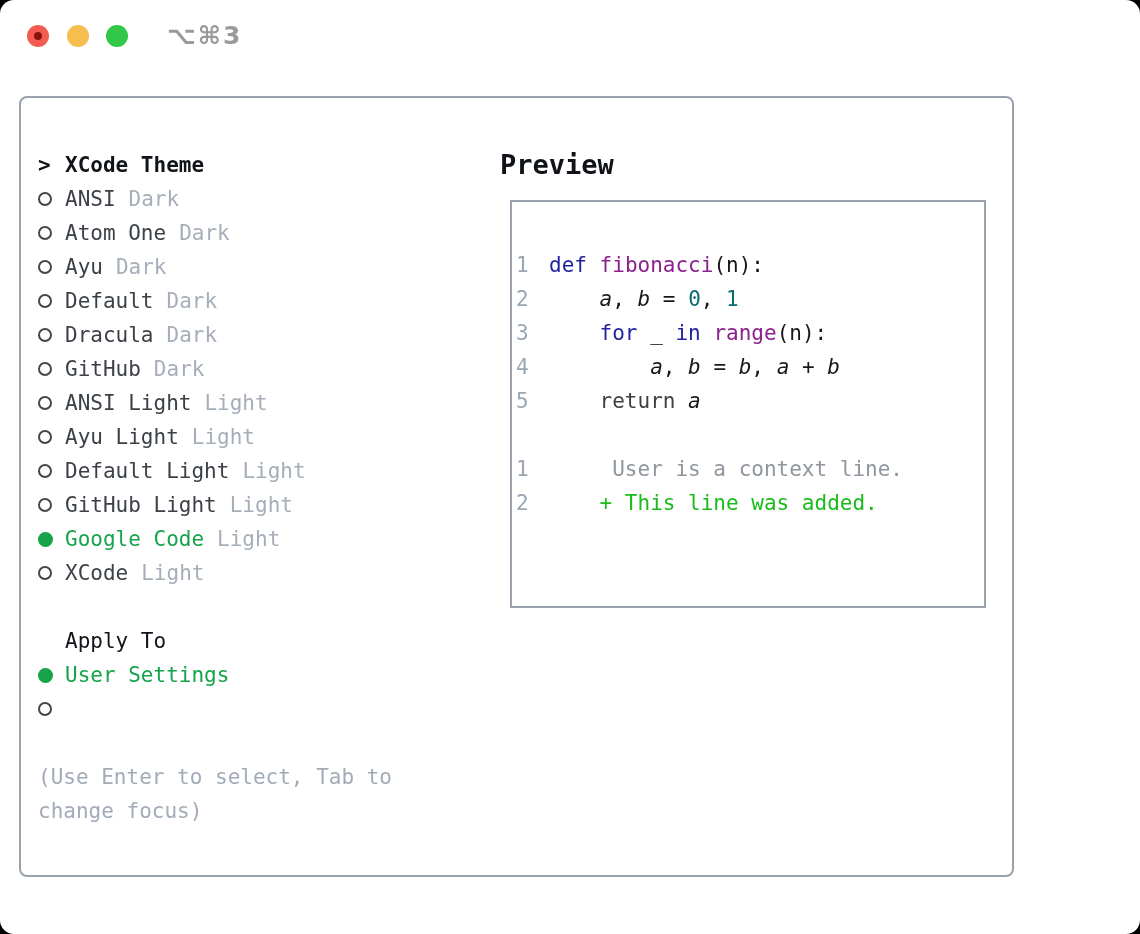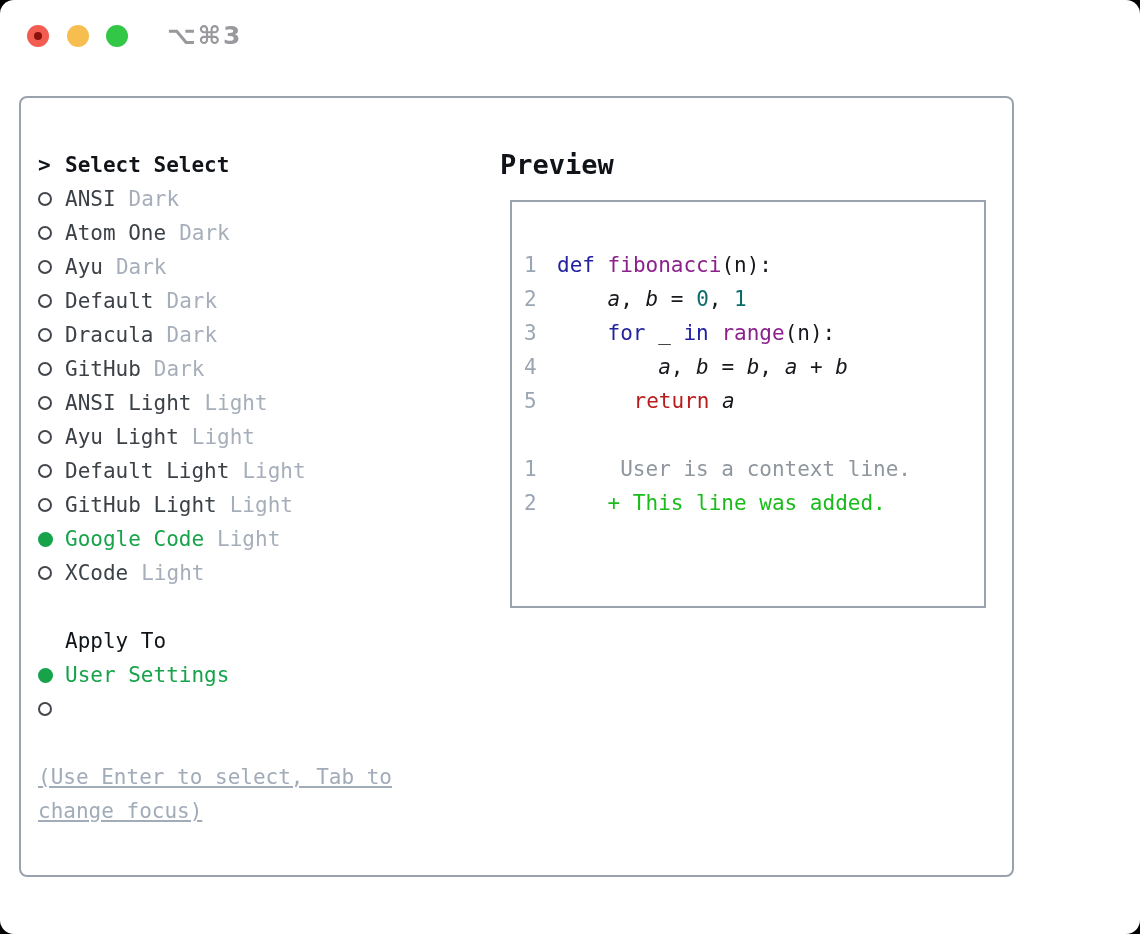--- a/index.html
+++ b/index.html
@@ -32,46 +32,46 @@
   .mcol { display: inline-flex; width: 27px; flex: none; align-items: center; }
   .marker { display: inline-block; width: 14px; height: 14px; box-sizing: border-box;
             border: 2px solid #43474d; border-radius: 50%; }
   .marker.sel { width: 15px; height: 15px; border: none; background: var(--green); }
   .promptchar { display: inline-block; width: 27px; font-weight: bold; color: var(--header); }
   .hdr { font-weight: bold; color: var(--header); }
   .apply-hdr { color: var(--header); }
   .iname { color: var(--name); }
   .iname.green { color: var(--green); text-align: right; }
   .tag { color: var(--tag); margin-left: 13px; }
-  .hint { color: var(--hint); text-decoration: underline; }
+  .hint { color: var(--hint); }
 
   
   .preview-label { position: absolute; left: 479px; top: 50px; height: 34px; line-height: 34px;
                    font-size: 27px; font-weight: bold; color: var(--header); }
   .preview-box { position: absolute; left: 489px; top: 102px; width: 476px; height: 408px;
                  box-sizing: border-box; border: 2px solid var(--border); background: #fff; }
-  .code { position: absolute; left: 12px; top: 46px; font-size: 21px; }
+  .code { position: absolute; left: 4px; top: 46px; font-size: 21px; }
   .code-line { height: 34px; line-height: 34px; white-space: pre; }
   .linenum { display: inline-block; width: 33px; }
 </style>
 </head>
 <body style="--green: #16a34a; --name: #3c4147; --tag: #a6aeba; --hint: #a2abb8; --header: #101419; --border: #9aa3ad; --tl-red: #f25c51; --tl-yellow: #f6be4e; --tl-green: #33c748; --shortcut: #98999d;">
 
 <div class="titlebar">
   <span class="dot red"></span>
   <span class="dot yellow"></span>
   <span class="dot green"></span>
   <span class="shortcut">⌥⌘3</span>
 </div>
 
 <div class="panel">
   <div class="left-col">
     <div class="row">
       <span class="promptchar">&gt;</span>
-      <span class="hdr">Select Select</span>
+      <span class="hdr">XCode Theme</span>
     </div>
     <div id="theme-list">
         <div class="row"><span class="mcol"><span class="marker"></span></span><span class="iname">ANSI</span><span class="tag">Dark</span></div>
         <div class="row"><span class="mcol"><span class="marker"></span></span><span class="iname">Atom One</span><span class="tag">Dark</span></div>
         <div class="row"><span class="mcol"><span class="marker"></span></span><span class="iname">Ayu</span><span class="tag">Dark</span></div>
         <div class="row"><span class="mcol"><span class="marker"></span></span><span class="iname">Default</span><span class="tag">Dark</span></div>
         <div class="row"><span class="mcol"><span class="marker"></span></span><span class="iname">Dracula</span><span class="tag">Dark</span></div>
         <div class="row"><span class="mcol"><span class="marker"></span></span><span class="iname">GitHub</span><span class="tag">Dark</span></div>
         <div class="row"><span class="mcol"><span class="marker"></span></span><span class="iname">ANSI Light</span><span class="tag">Light</span></div>
         <div class="row"><span class="mcol"><span class="marker"></span></span><span class="iname">Ayu Light</span><span class="tag">Light</span></div>
@@ -96,19 +96,19 @@
     </div>
   </div>
 
   <div class="preview-label">Preview</div>
   <div class="preview-box">
     <div class="code" id="preview-code">
         <div class="code-line"><span class="linenum" style="color: rgb(154, 166, 180);">1</span><span style="color: rgb(35, 35, 162);">def</span><span style="color: rgb(22, 24, 28);"> </span><span style="color: rgb(140, 33, 140);">fibonacci</span><span style="color: rgb(22, 24, 28);">(n):</span></div>
         <div class="code-line"><span class="linenum" style="color: rgb(154, 166, 180);">2</span><span style="color: rgb(22, 24, 28);">    </span><span style="color: rgb(22, 24, 28); font-style: italic;">a</span><span style="color: rgb(22, 24, 28);">, </span><span style="color: rgb(22, 24, 28); font-style: italic;">b</span><span style="color: rgb(22, 24, 28);"> = </span><span style="color: rgb(12, 108, 108);">0</span><span style="color: rgb(22, 24, 28);">, </span><span style="color: rgb(12, 108, 108);">1</span></div>
         <div class="code-line"><span class="linenum" style="color: rgb(154, 166, 180);">3</span><span style="color: rgb(22, 24, 28);">    </span><span style="color: rgb(35, 35, 162);">for</span><span style="color: rgb(22, 24, 28);"> _ </span><span style="color: rgb(35, 35, 162);">in</span><span style="color: rgb(22, 24, 28);"> </span><span style="color: rgb(140, 33, 140);">range</span><span style="color: rgb(22, 24, 28);">(n):</span></div>
         <div class="code-line"><span class="linenum" style="color: rgb(154, 166, 180);">4</span><span style="color: rgb(22, 24, 28);">        </span><span style="color: rgb(22, 24, 28); font-style: italic;">a</span><span style="color: rgb(22, 24, 28);">, </span><span style="color: rgb(22, 24, 28); font-style: italic;">b</span><span style="color: rgb(22, 24, 28);"> = </span><span style="color: rgb(22, 24, 28); font-style: italic;">b</span><span style="color: rgb(22, 24, 28);">, </span><span style="color: rgb(22, 24, 28); font-style: italic;">a</span><span style="color: rgb(22, 24, 28);"> + </span><span style="color: rgb(22, 24, 28); font-style: italic;">b</span></div>
-        <div class="code-line"><span class="linenum" style="color: rgb(154, 166, 180);">5</span><span style="color: rgb(22, 24, 28);">    </span><span style="color: #b91c1c; margin-left: 26px;">return</span><span style="color: rgb(22, 24, 28);"> </span><span style="color: rgb(22, 24, 28); font-style: italic;">a</span></div>
+        <div class="code-line"><span class="linenum" style="color: rgb(154, 166, 180);">5</span><span style="color: rgb(22, 24, 28);">    </span><span style="color: #404040;">return</span><span style="color: rgb(22, 24, 28);"> </span><span style="color: rgb(22, 24, 28); font-style: italic;">a</span></div>
         <div class="code-line"><span class="linenum" style="color: rgb(154, 166, 180);"></span></div>
         <div class="code-line"><span class="linenum" style="color: rgb(154, 166, 180);">1</span><span style="color: rgb(143, 150, 158);">     User is a context line.</span></div>
         <div class="code-line"><span class="linenum" style="color: rgb(154, 166, 180);">2</span><span style="color: rgb(22, 24, 28);">    </span><span style="color: rgb(26, 188, 28);">+ This line was added.</span></div>
       </div>
   </div>
 </div>
 
 </body></html>

